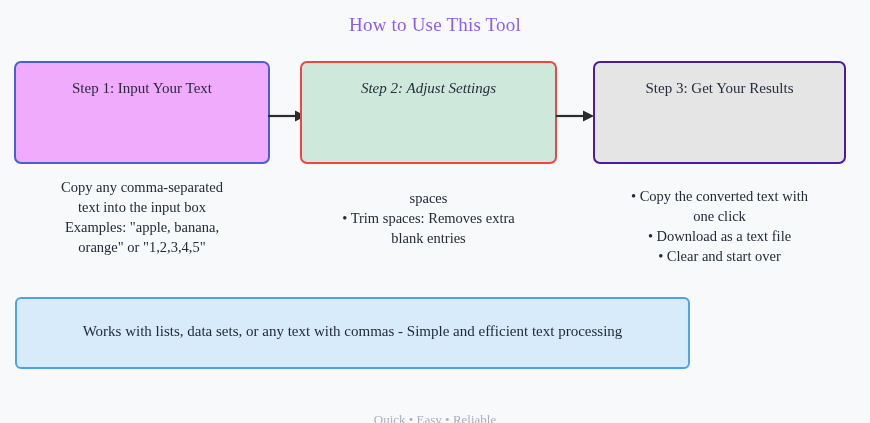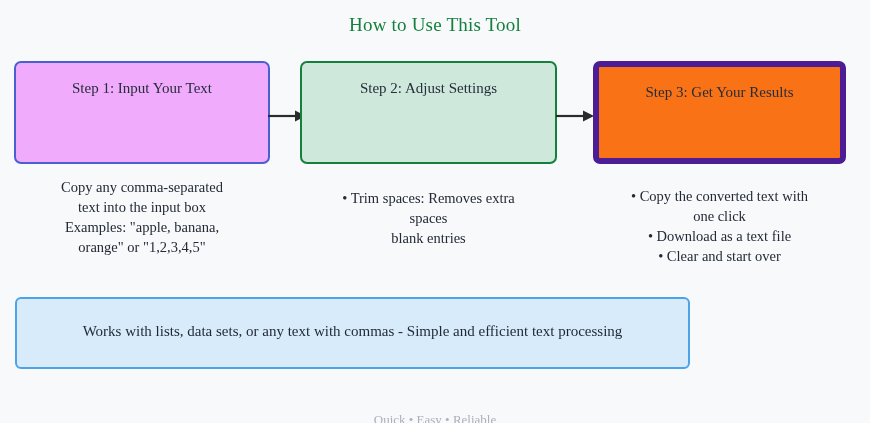--- a/index.html
+++ b/index.html
@@ -16,21 +16,21 @@
     position: relative;
   }
 
   #page-title {
     position: absolute;
     left: 0;
     top: 14px;
     width: 870px;
     text-align: center;
     font-size: 19px;
-    color: #15803d;
+    color: #8b5cf6;
     letter-spacing: 0.2px;
   }
 
   
   .step-box {
     position: absolute;
     top: 61px;
     height: 103px;
     border-radius: 7px;
     box-sizing: border-box;
@@ -48,27 +48,28 @@
   #step-box-1 {
     left: 14px;
     width: 256px;
     background: #f0abfc;
     border: 2px solid #4a5fd0;
   }
   #step-box-2 {
     left: 300px;
     width: 257px;
     background: #cfe8dc;
-    border: 2px solid #15803d;
+    border: 2px solid #ef4444;
+    font-style: italic;
   }
   #step-box-3 {
     left: 593px;
     width: 253px;
-    background: #f97316;
-    border: 6px solid #4c1d95;
+    background: #e5e5e5;
+    border: 2px solid #4c1d95;
   }
 
   
   .flow-arrow {
     position: absolute;
     top: 108px;
     height: 16px;
     width: 40px;
   }
   #flow-arrow-1 { left: 268px; }
@@ -155,22 +156,22 @@
 </div>
 
 <div class="step-desc" id="step-desc-1">
   <span class="desc-line">Copy any comma-separated</span>
   <span class="desc-line">text into the input box</span>
   <span class="desc-line">Examples: "apple, banana,</span>
   <span class="desc-line">orange" or "1,2,3,4,5"</span>
 </div>
 
 <div class="step-desc" id="step-desc-2">
+  <span class="desc-line">spaces</span>
   <span class="desc-line">• Trim spaces: Removes extra</span>
-  <span class="desc-line">spaces</span>
   <span class="desc-line">blank entries</span>
 </div>
 
 <div class="step-desc" id="step-desc-3">
   <span class="desc-line">• Copy the converted text with</span>
   <span class="desc-line">one click</span>
   <span class="desc-line">• Download as a text file</span>
   <span class="desc-line">• Clear and start over</span>
 </div>
 

